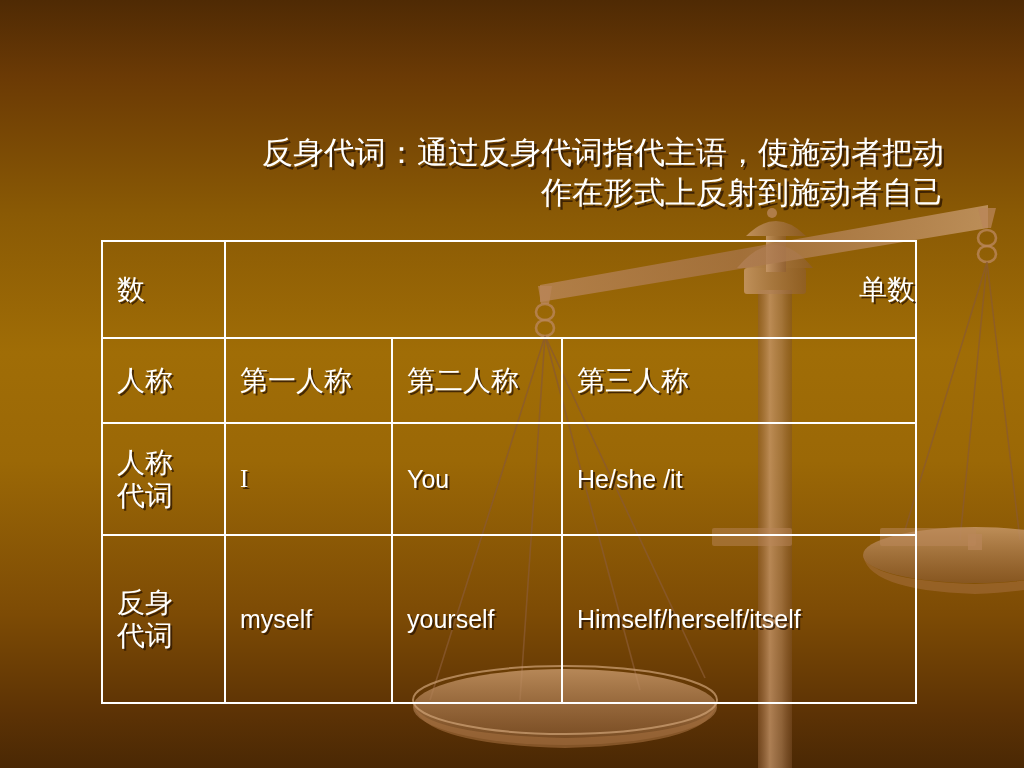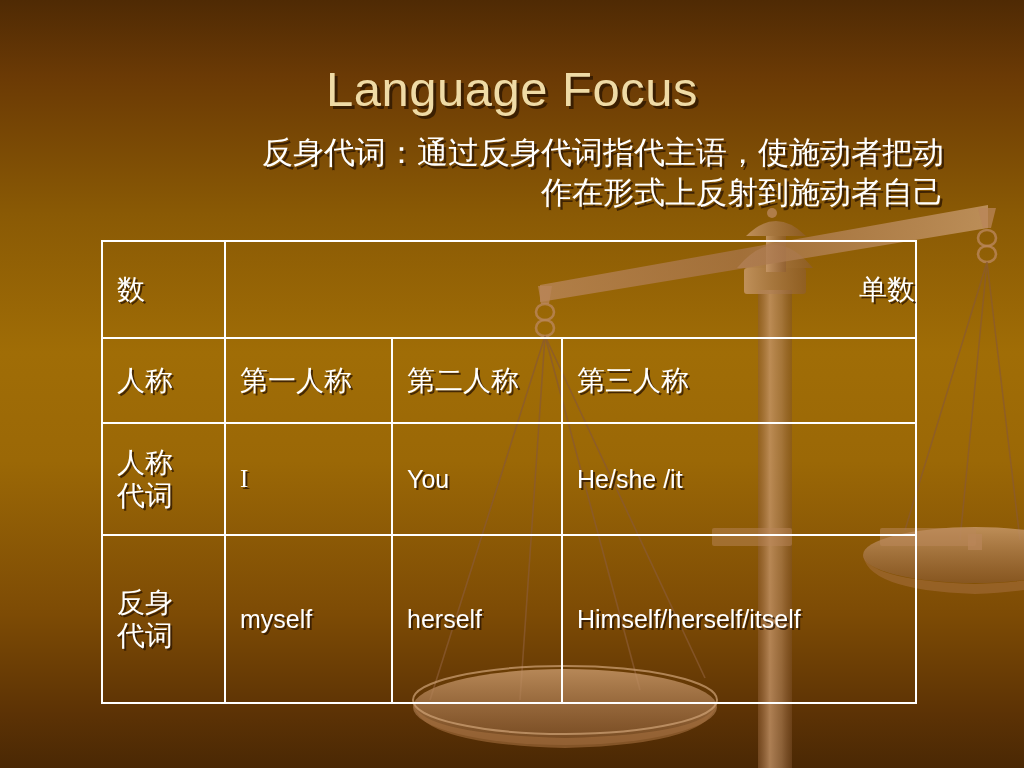--- a/index.html
+++ b/index.html
@@ -181,21 +181,20 @@
     </g>
 
     <ellipse cx="975" cy="555" rx="112" ry="28" fill="url(#panGradL)"></ellipse>
     <path d="M 863 552 Q 863 590 975 594 Q 1087 590 1087 552 Q 1087 580 975 584 Q 863 580 863 552 Z" fill="#a5703f" opacity="0.55"></path>
     <rect x="968" y="534" width="14" height="16" fill="#b9865a" opacity="0.7"></rect>
 
     <rect x="880" y="528" width="96" height="18" rx="2" fill="#b9865a" opacity="0.55"></rect>
     <rect x="712" y="528" width="80" height="18" rx="2" fill="#b9865a" opacity="0.5"></rect>
   </svg>
 
-  <div class="title">Language Focus</div>
 
   <div class="subtitle">
     <span>反身代词：通过反身代词指代主语，使施动者把动</span>
     <span class="line2">作在形式上反射到施动者自己</span>
   </div>
 
   <table class="grid">
     <colgroup>
       <col class="col-label">
       <col class="col-1st">
@@ -217,19 +216,19 @@
         <td class="cn">人称
 代词</td>
         <td class="en-serif">I</td>
         <td class="en">You</td>
         <td class="en">He/she /it</td>
       </tr>
       <tr class="r4">
         <td class="cn">反身
 代词</td>
         <td class="en">myself</td>
-        <td class="en">herself</td>
+        <td class="en">yourself</td>
         <td class="en">Himself/herself/itself</td>
       </tr>
     </tbody>
   </table>
 
 </div>
 
 </body></html>

